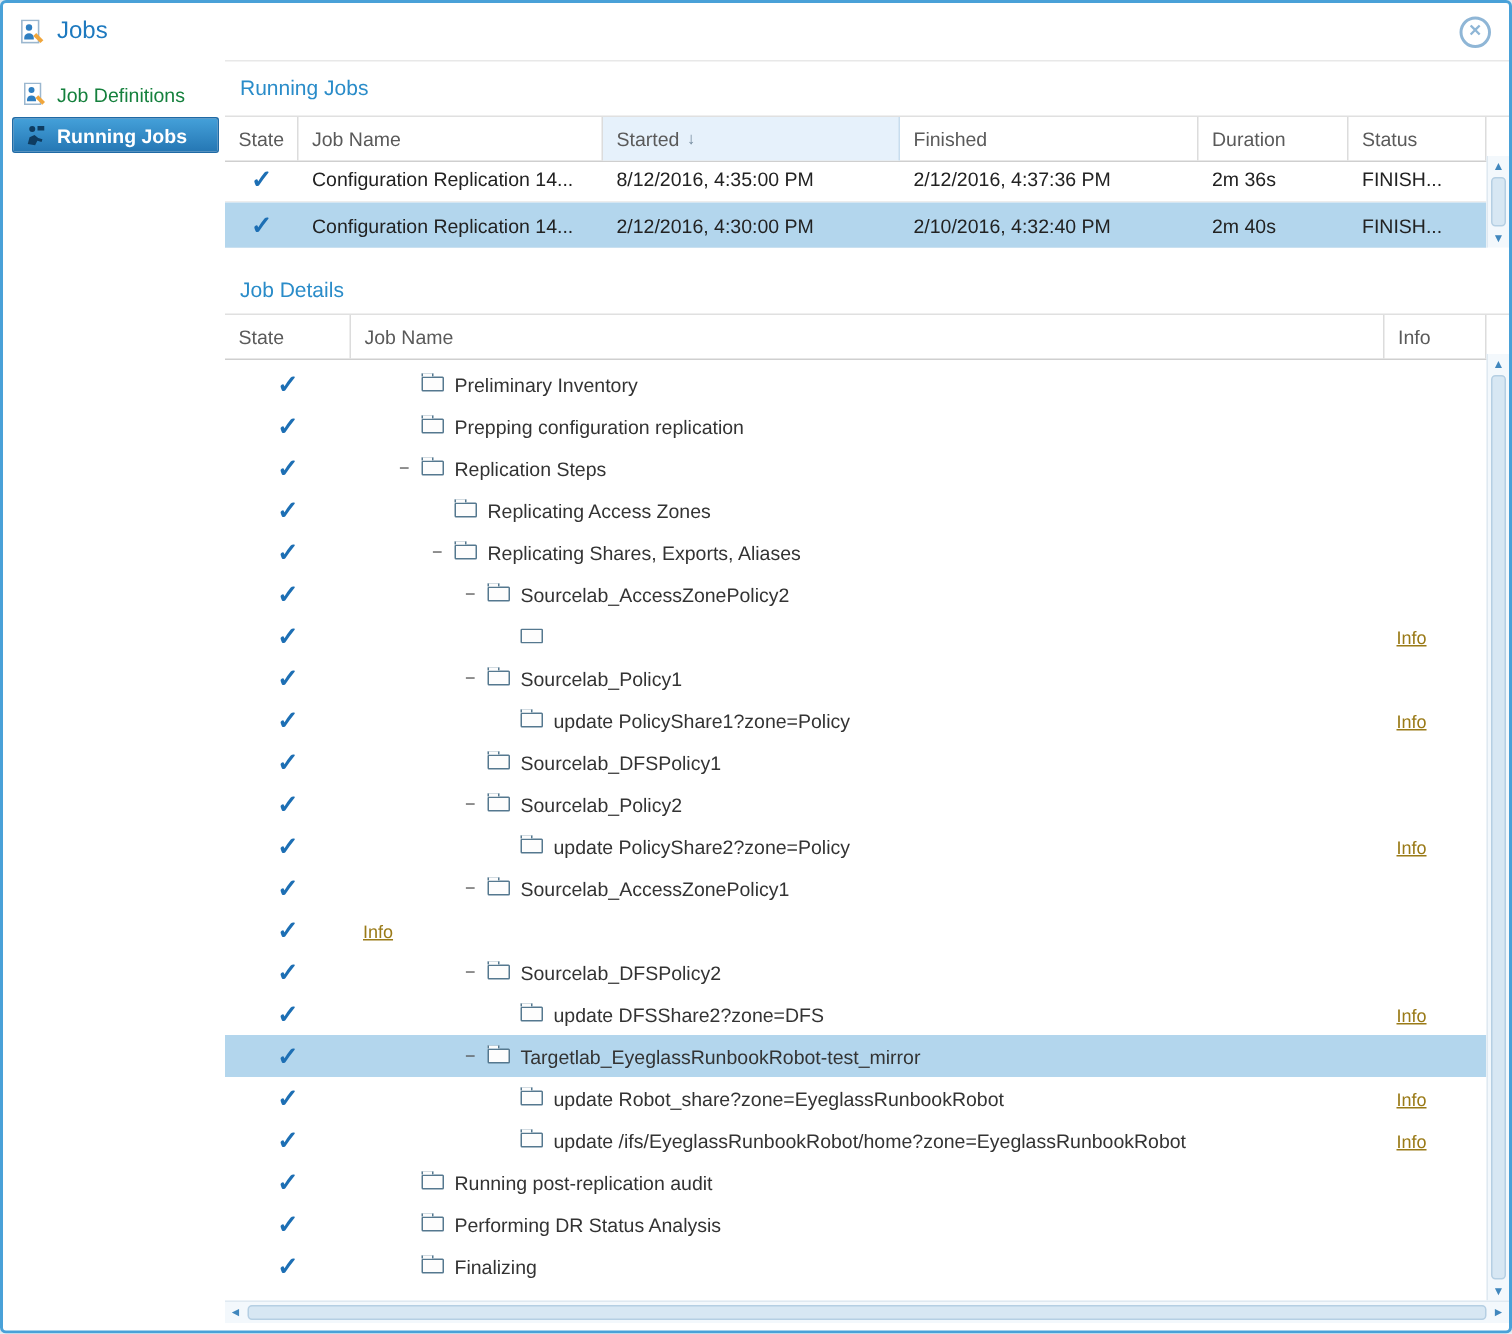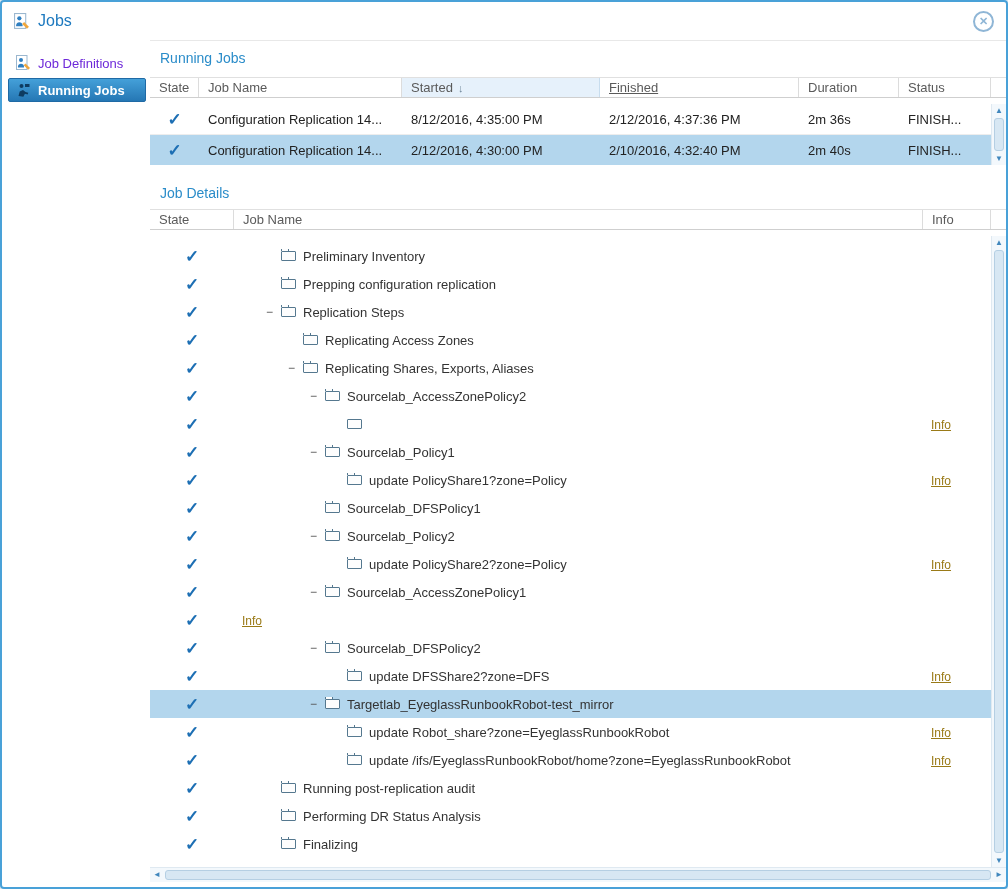--- a/index.html
+++ b/index.html
@@ -8,33 +8,33 @@
 
   
   .titlebar{height:38px;display:flex;align-items:center;padding:0 12px;box-sizing:border-box;}
   .titlebar .title{color:#1d79bf;font-size:16px;margin-left:8px;}
   .close-btn{margin-left:auto;width:17px;height:17px;border:2px solid #8fb6d6;border-radius:50%;color:#8fb6d6;
              font-size:11px;line-height:16px;text-align:center;cursor:pointer;font-weight:bold;}
 
   
   .body-row{display:flex;height:845px;}
   .sidebar{width:148px;box-sizing:border-box;padding:8px 4px 0 6px;flex:0 0 148px;}
-  .sb-item{display:flex;align-items:center;gap:7px;padding:4px 7px;font-size:13px;color:#6d28d9;margin:3px 0;cursor:pointer;border-radius:2px;}
+  .sb-item{display:flex;align-items:center;gap:7px;padding:4px 7px;font-size:13px;color:#15803d;margin:3px 0;cursor:pointer;border-radius:2px;}
   .sb-item.selected{background:linear-gradient(#44a0d9,#2577b4);color:#fff;font-weight:bold;border:1px solid #1f6aa5;padding:3px 6px;}
   .sb-icon{display:inline-flex;width:16px;height:16px;align-items:center;justify-content:center;flex:0 0 16px;}
 
   .main{position:relative;flex:1;border-top:1px solid #e8e8e8;}
   .section-title{position:absolute;left:10px;color:#2a8cc9;font-size:14px;}
   #sec1{top:9px;} #sec2{top:144px;}
 
   .grid{position:absolute;left:0;right:0;background:#fff;}
   #grid1{top:36px;height:88px;}
   #grid2{top:168px;bottom:3px;}
 
-  .grid-header{position:absolute;top:0;left:0;right:0;height:21px;display:flex;box-sizing:border-box;
+  .grid-header{position:absolute;top:0;left:0;right:0;height:31px;display:flex;box-sizing:border-box;
                border-top:1px solid #e0e0e0;border-bottom:1px solid #cfcfcf;background:#fff;font-size:13px;color:#5a5a5a;}
   .gh-cell{display:flex;align-items:center;padding:0 9px;box-sizing:border-box;border-right:1px solid #dcdcdc;height:100%;
            white-space:nowrap;overflow:hidden;cursor:pointer;}
   .gh-cell.sorted{background:#e6f1fb;border-right:1px solid #c8ddee;}
   .gh-spacer{flex:0 0 15px;}
   .sort-arrow{margin-left:5px;color:#6f8699;font-size:11px;}
 
   
   .r-rows{position:absolute;top:27px;left:0;right:15px;bottom:0;overflow:hidden;}
   .r-row{display:flex;height:30px;align-items:center;font-size:13px;color:#222;border-bottom:1px solid #ededed;cursor:pointer;}
@@ -118,21 +118,21 @@
             <div class="gh-cell" style="flex: 0 0 49px;">
               <span>State</span>
             </div>
             <div class="gh-cell" style="flex: 0 0 203px;">
               <span>Job Name</span>
             </div>
             <div class="gh-cell sorted" style="flex: 0 0 198px;">
               <span>Started</span>
               <span class="sort-arrow">↓</span>
             </div>
-            <div class="gh-cell" style="flex: 0 0 199px; text-decoration: underline;">
+            <div class="gh-cell" style="flex: 0 0 199px;">
               <span>Finished</span>
             </div>
             <div class="gh-cell" style="flex: 0 0 100px;">
               <span>Duration</span>
             </div>
             <div class="gh-cell" style="flex: 1 1 0%;">
               <span>Status</span>
             </div>
             <div class="gh-spacer"></div>
           </div>

